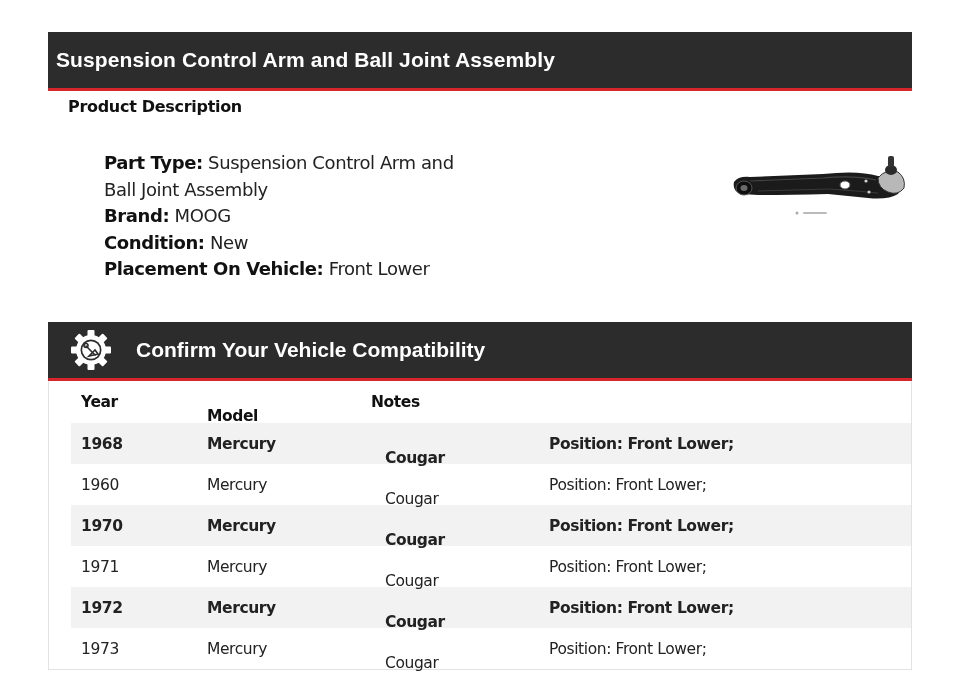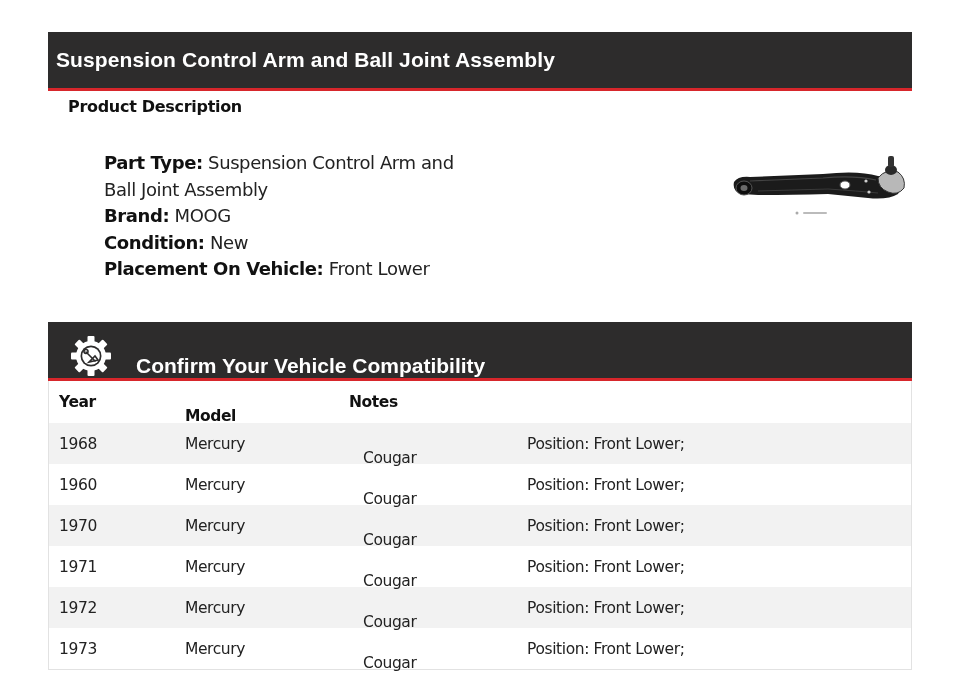--- a/index.html
+++ b/index.html
@@ -29,36 +29,36 @@
     }
     .desc-list .line b { font-weight: bold; color: #111; }
 
     .product-image {
       position: absolute; left: 728px; top: 148px; width: 180px; height: 72px;
     }
 
     .compat-bar {
       position: absolute; left: 48px; top: 322px; width: 864px; height: 59px;
       background: #2d2c2c; border-bottom: 3px solid #d7262b;
-      display: flex; align-items: flex-end;
+      display: flex; align-items: center;
     }
     .compat-bar .gear { width: 44px; height: 44px; margin-left: 21px; margin-right: 23px; }
     .compat-bar .title {
       font-family: "Liberation Sans", sans-serif; font-weight: bold;
       font-size: 21px; color: #ffffff;
     }
 
     .compat-table {
       position: absolute; left: 48px; top: 381px; width: 864px;
-      border: 1px solid #e2e2e2; border-top: none;
+      border: 1px solid #e2e2e2; border-top: none; padding-left: 22px;
     }
     .row { display: flex; height: 41px; align-items: center;
       font-family: "DejaVu Sans", sans-serif; font-size: 15.5px; color: #222; letter-spacing: -0.4px; }
     .row.header { font-weight: bold; color: #111; height: 42px; }
-    .row.odd { background: #f2f2f2; }
+    .row.odd { background: #f2f2f2; font-weight: bold; }
     .cell { white-space: nowrap; }
     .c-year { width: 136px; padding-left: 10px; }
     .c-make { width: 178px; }
     .c-model { width: 164px; margin-top: 28px; }
     .c-notes { flex: 1; }
   </style>
 </head>
 <body>
 
 <div class="title-bar">

